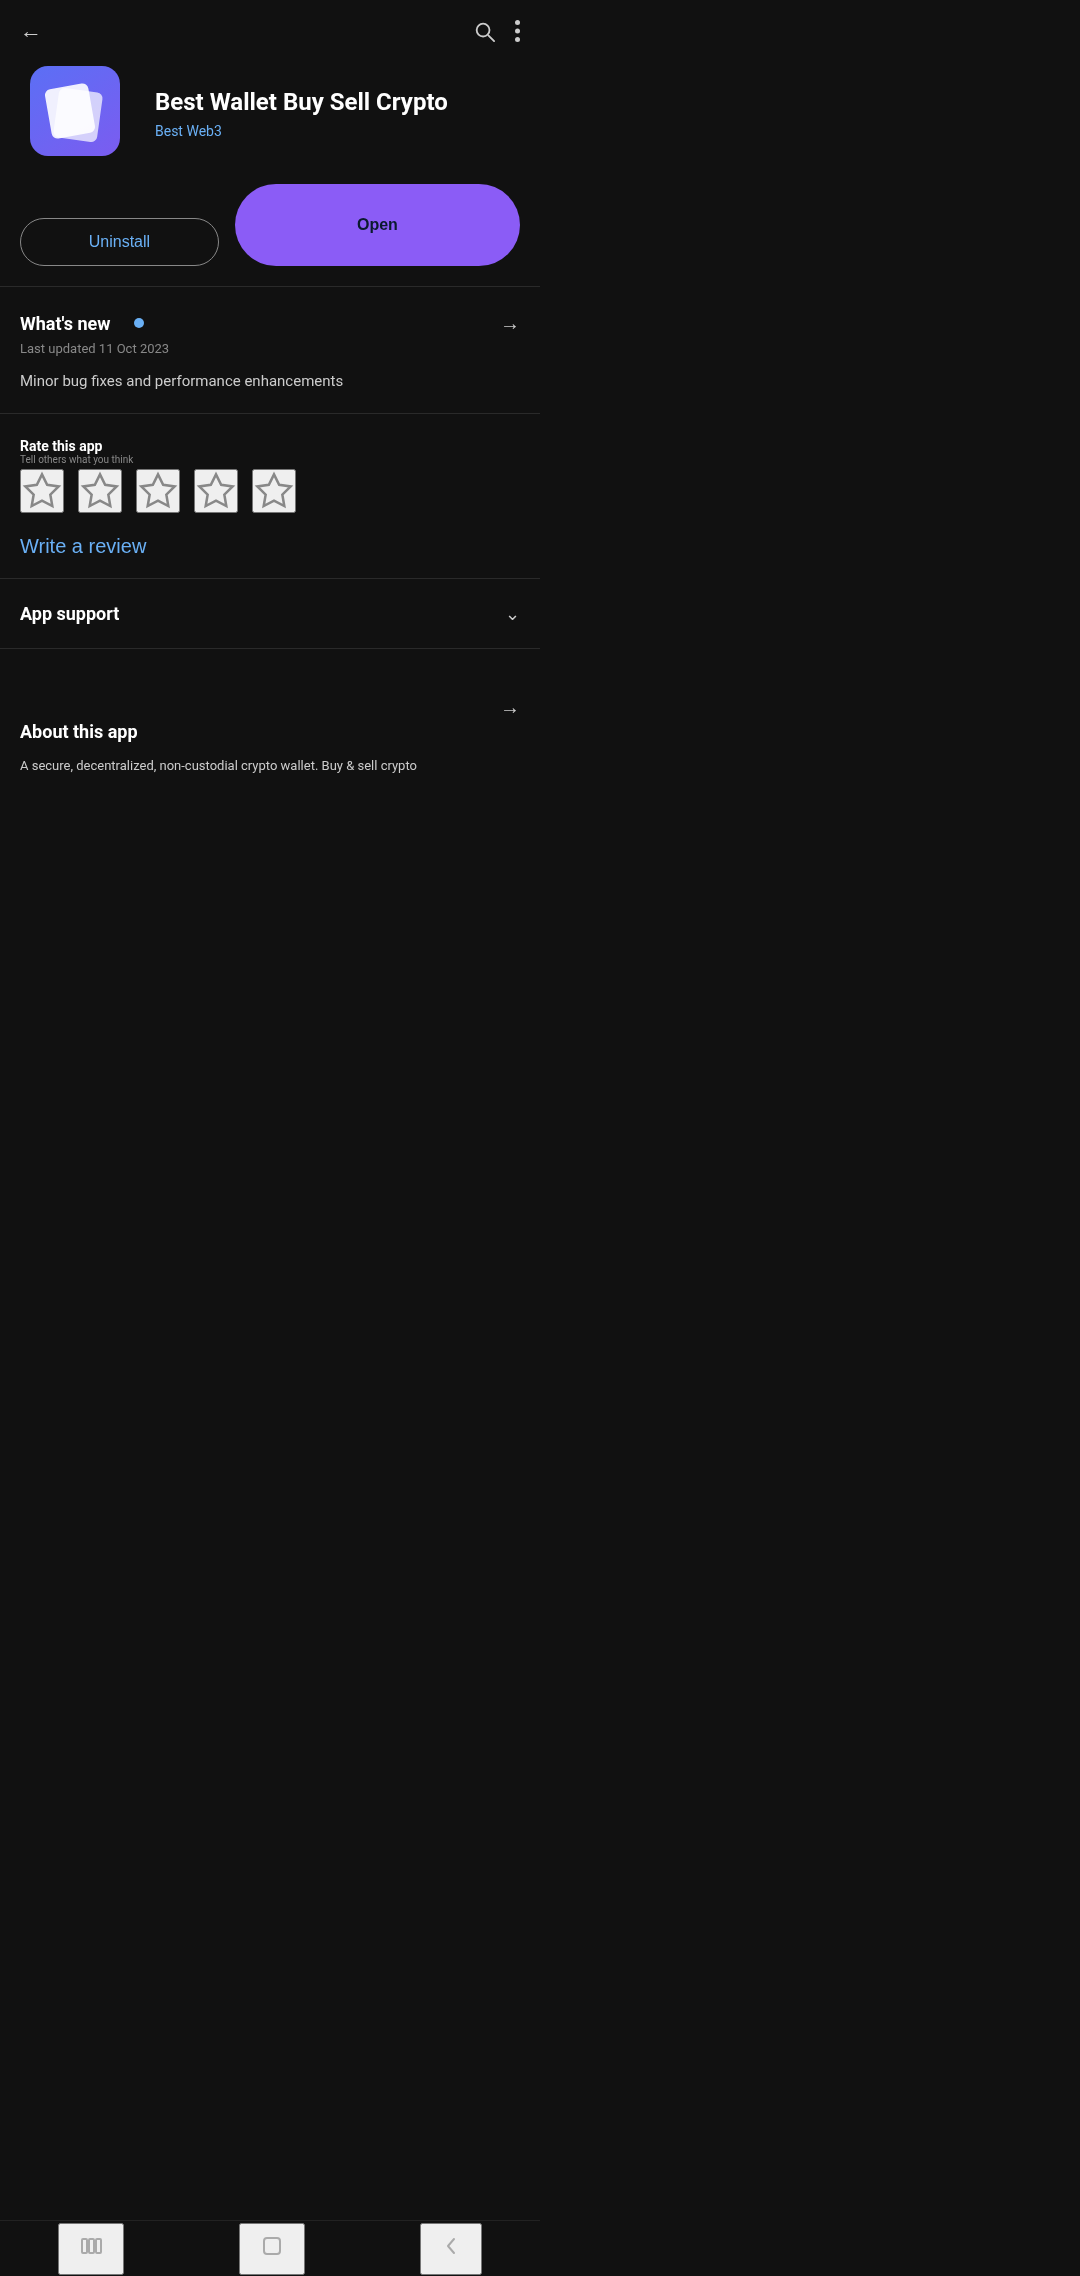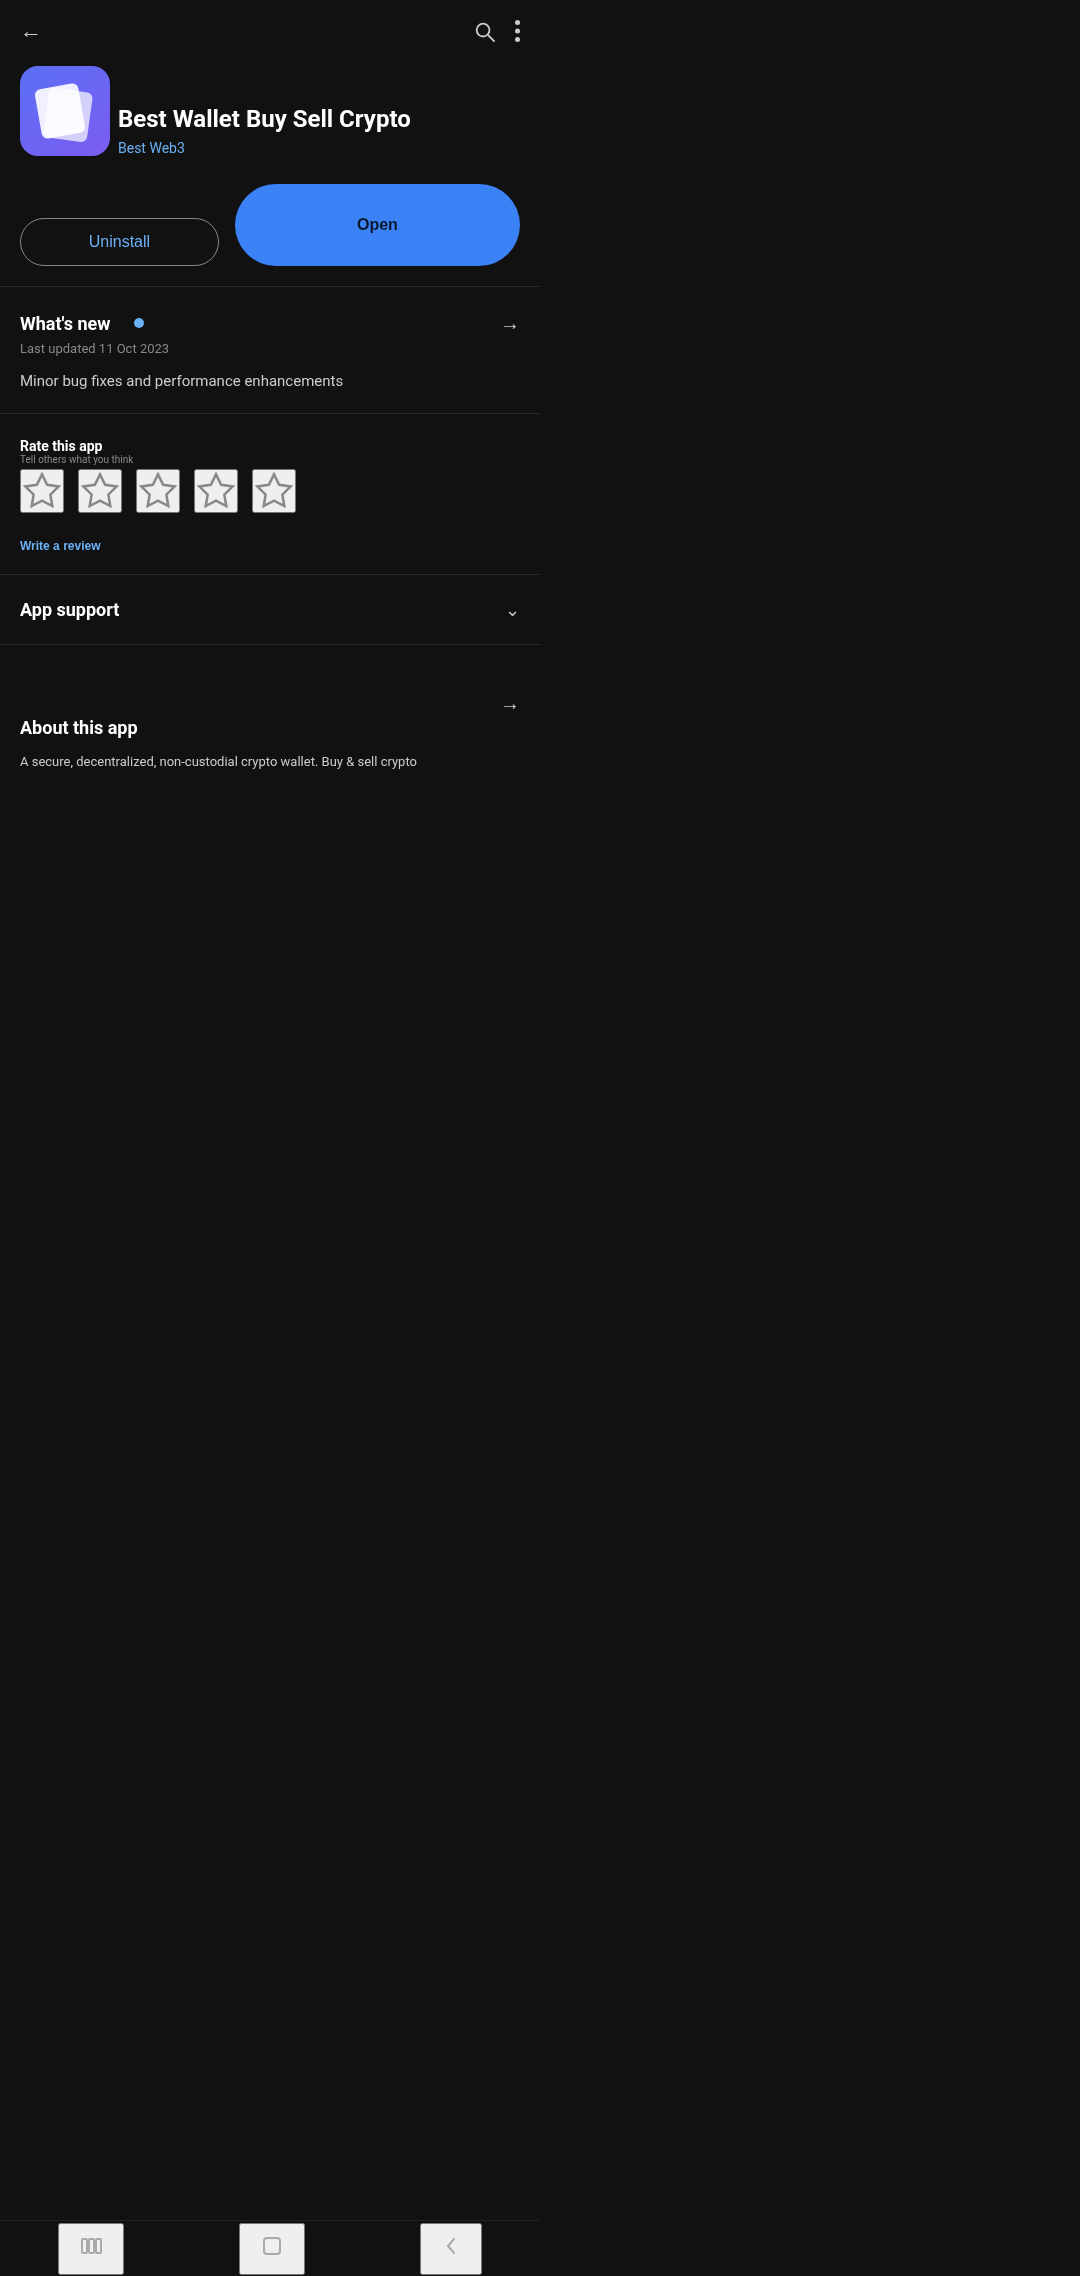--- a/index.html
+++ b/index.html
@@ -36,23 +36,24 @@
       color: #cccccc;
       font-size: 22px;
       display: flex;
       align-items: center;
       justify-content: center;
     }
 
     
     .app-header {
       display: flex;
-      align-items: flex-end;
+      align-items: center;
       padding: 10px 20px 20px 20px;
-      gap: 8px;
+      gap: 35px;
+      margin-left: 10px;
     }
 
     .app-icon {
       width: 90px;
       height: 90px;
       border-radius: 18px;
       background: linear-gradient(145deg, #5b6ff5, #7b5cf0);
       flex-shrink: 0;
       display: flex;
       align-items: center;
@@ -123,21 +124,21 @@
       padding: 14px 10px;
       font-size: 16px;
       font-weight: 500;
       cursor: pointer;
       margin-top: 34px;
     }
 
     .btn-open {
       flex: 1.5;
       border: none;
-      background: #3b82f6;
+      background: #8b5cf6;
       color: #0a1a2e;
       border-radius: 50px;
       padding: 14px 10px;
       font-size: 16px;
       font-weight: 600;
       cursor: pointer;
     }
 
     
     .divider {
@@ -224,23 +225,23 @@
       justify-content: center;
       cursor: pointer;
     }
 
     .star svg {
       width: 40px;
       height: 40px;
     }
 
     .write-review-link {
-      font-size: 12px;
+      font-size: 20px;
       color: #6ab0f5;
-      font-weight: 700;
+      font-weight: 400;
       cursor: pointer;
       background: none;
       border: none;
       padding: 0;
     }
 
     
     .support-section {
       padding: 24px 20px;
       border-top: 1px solid #2a2a2a;

